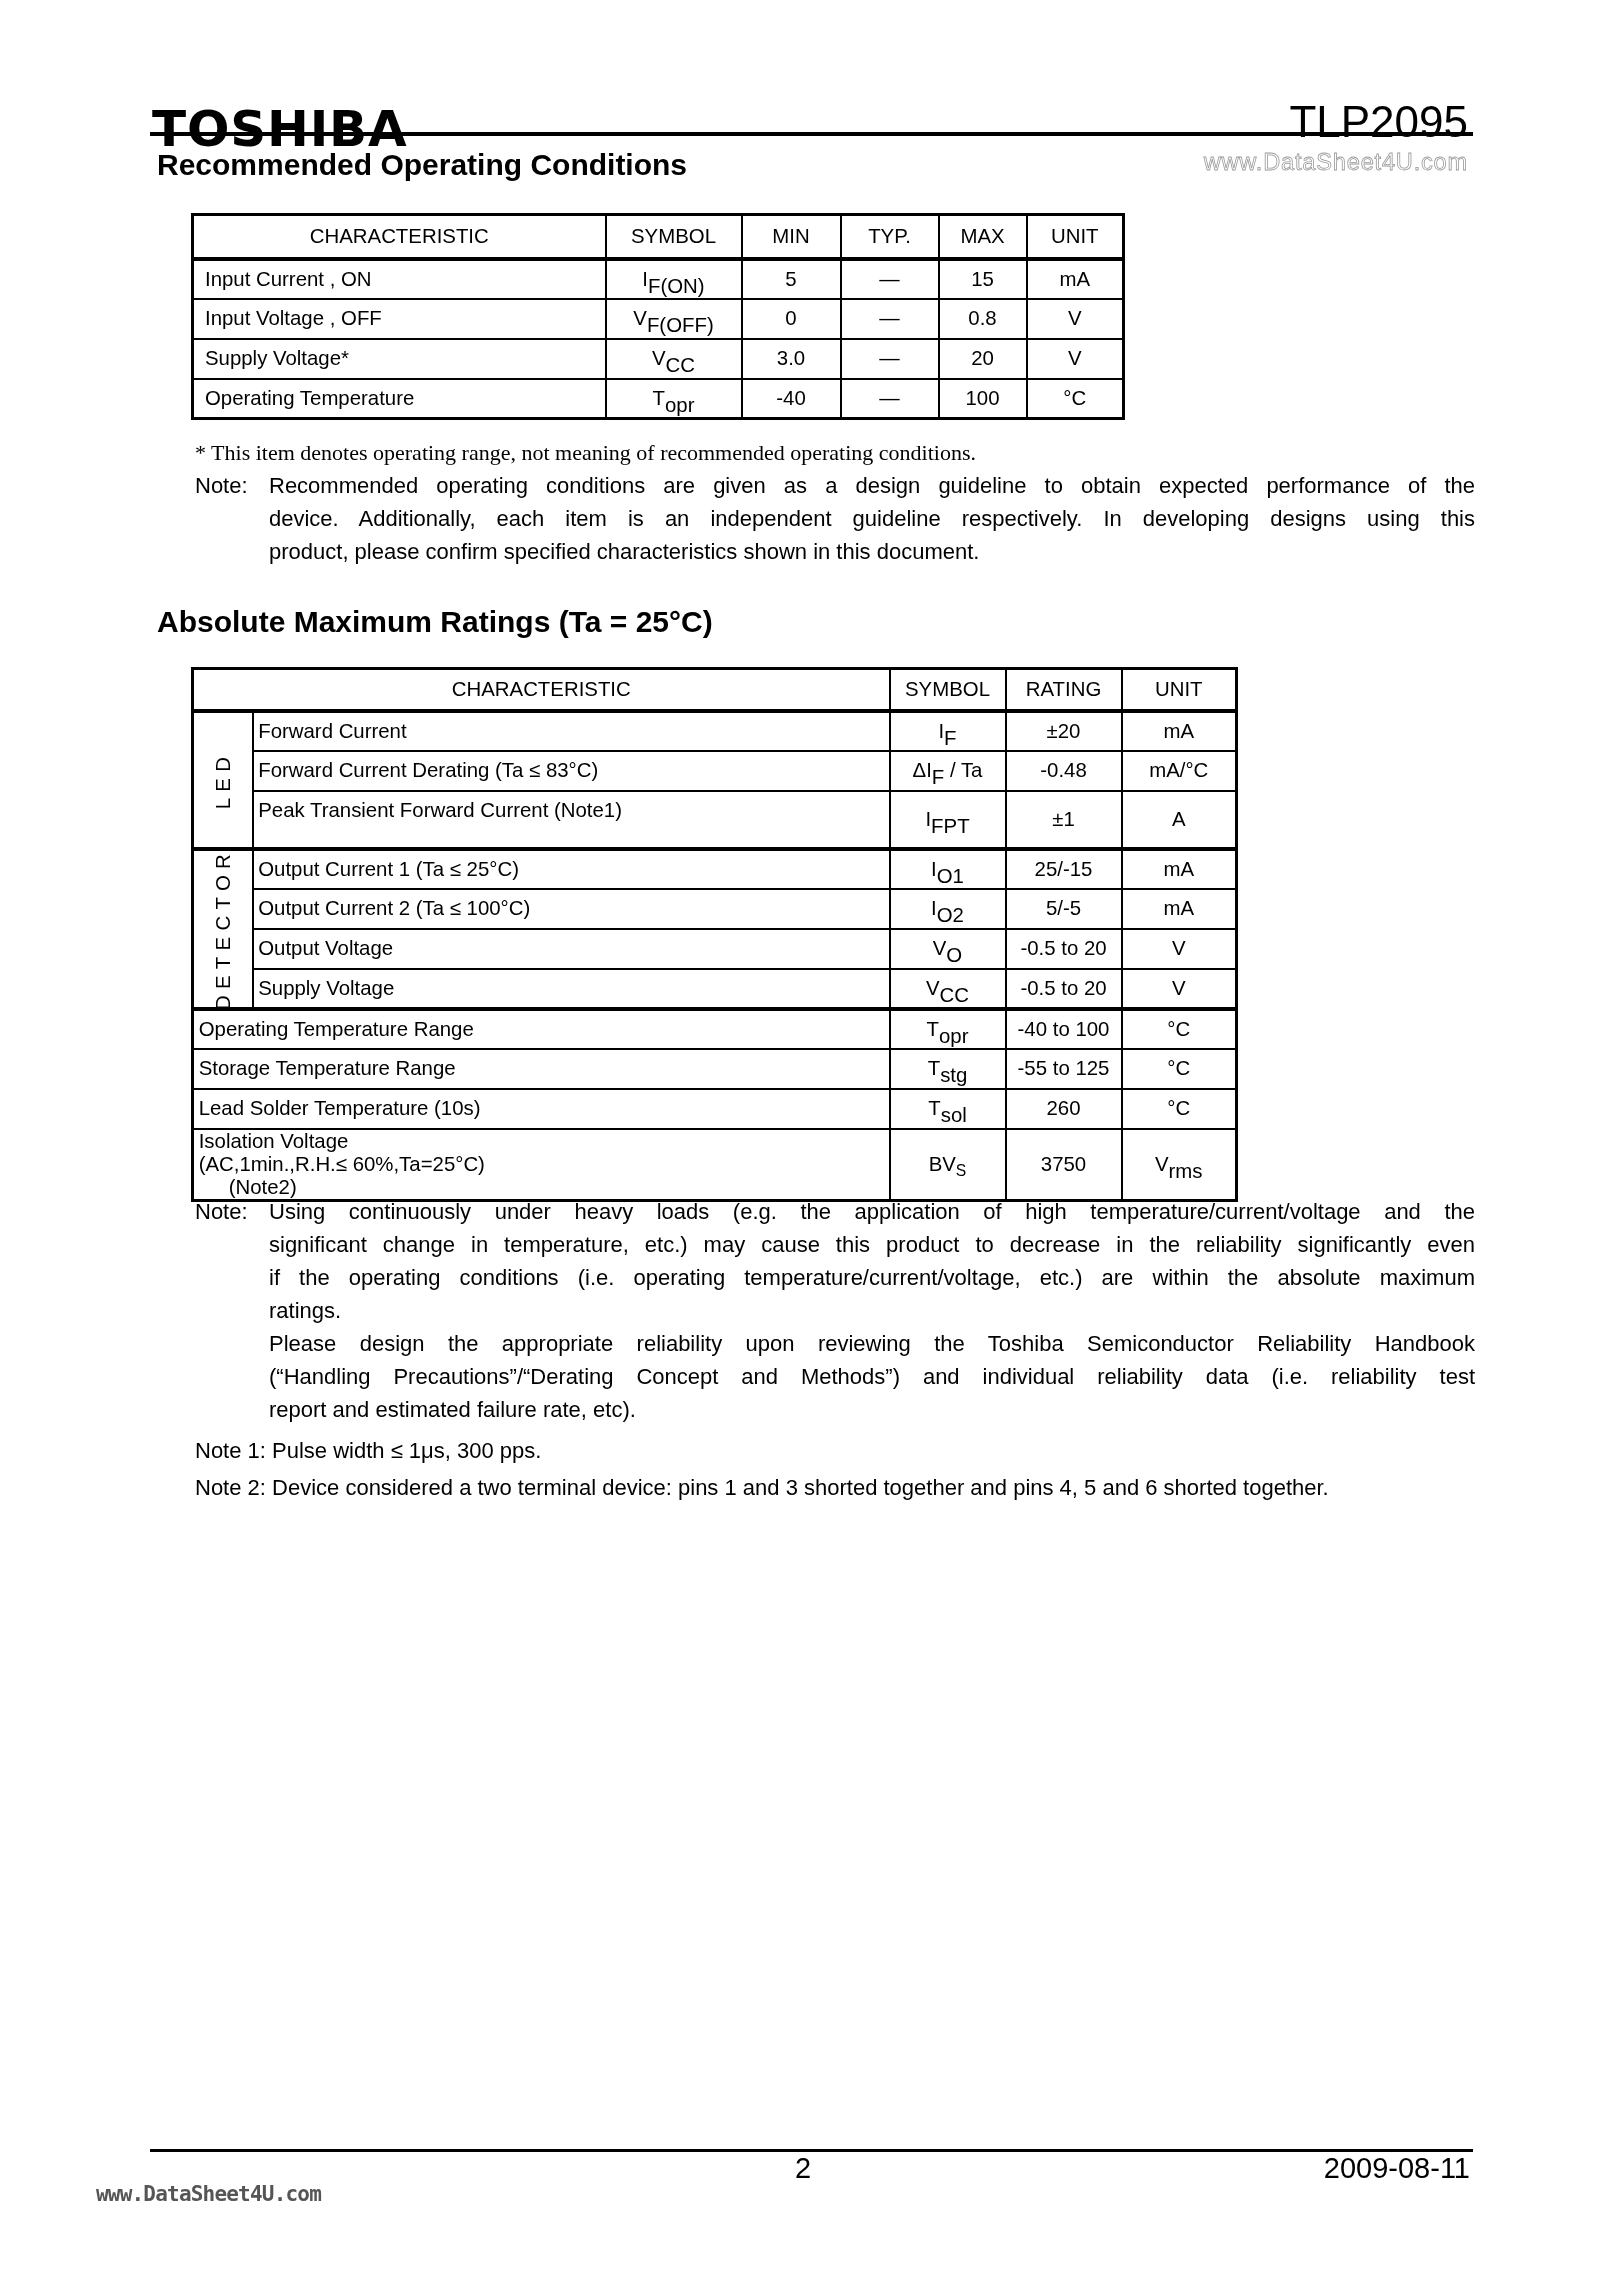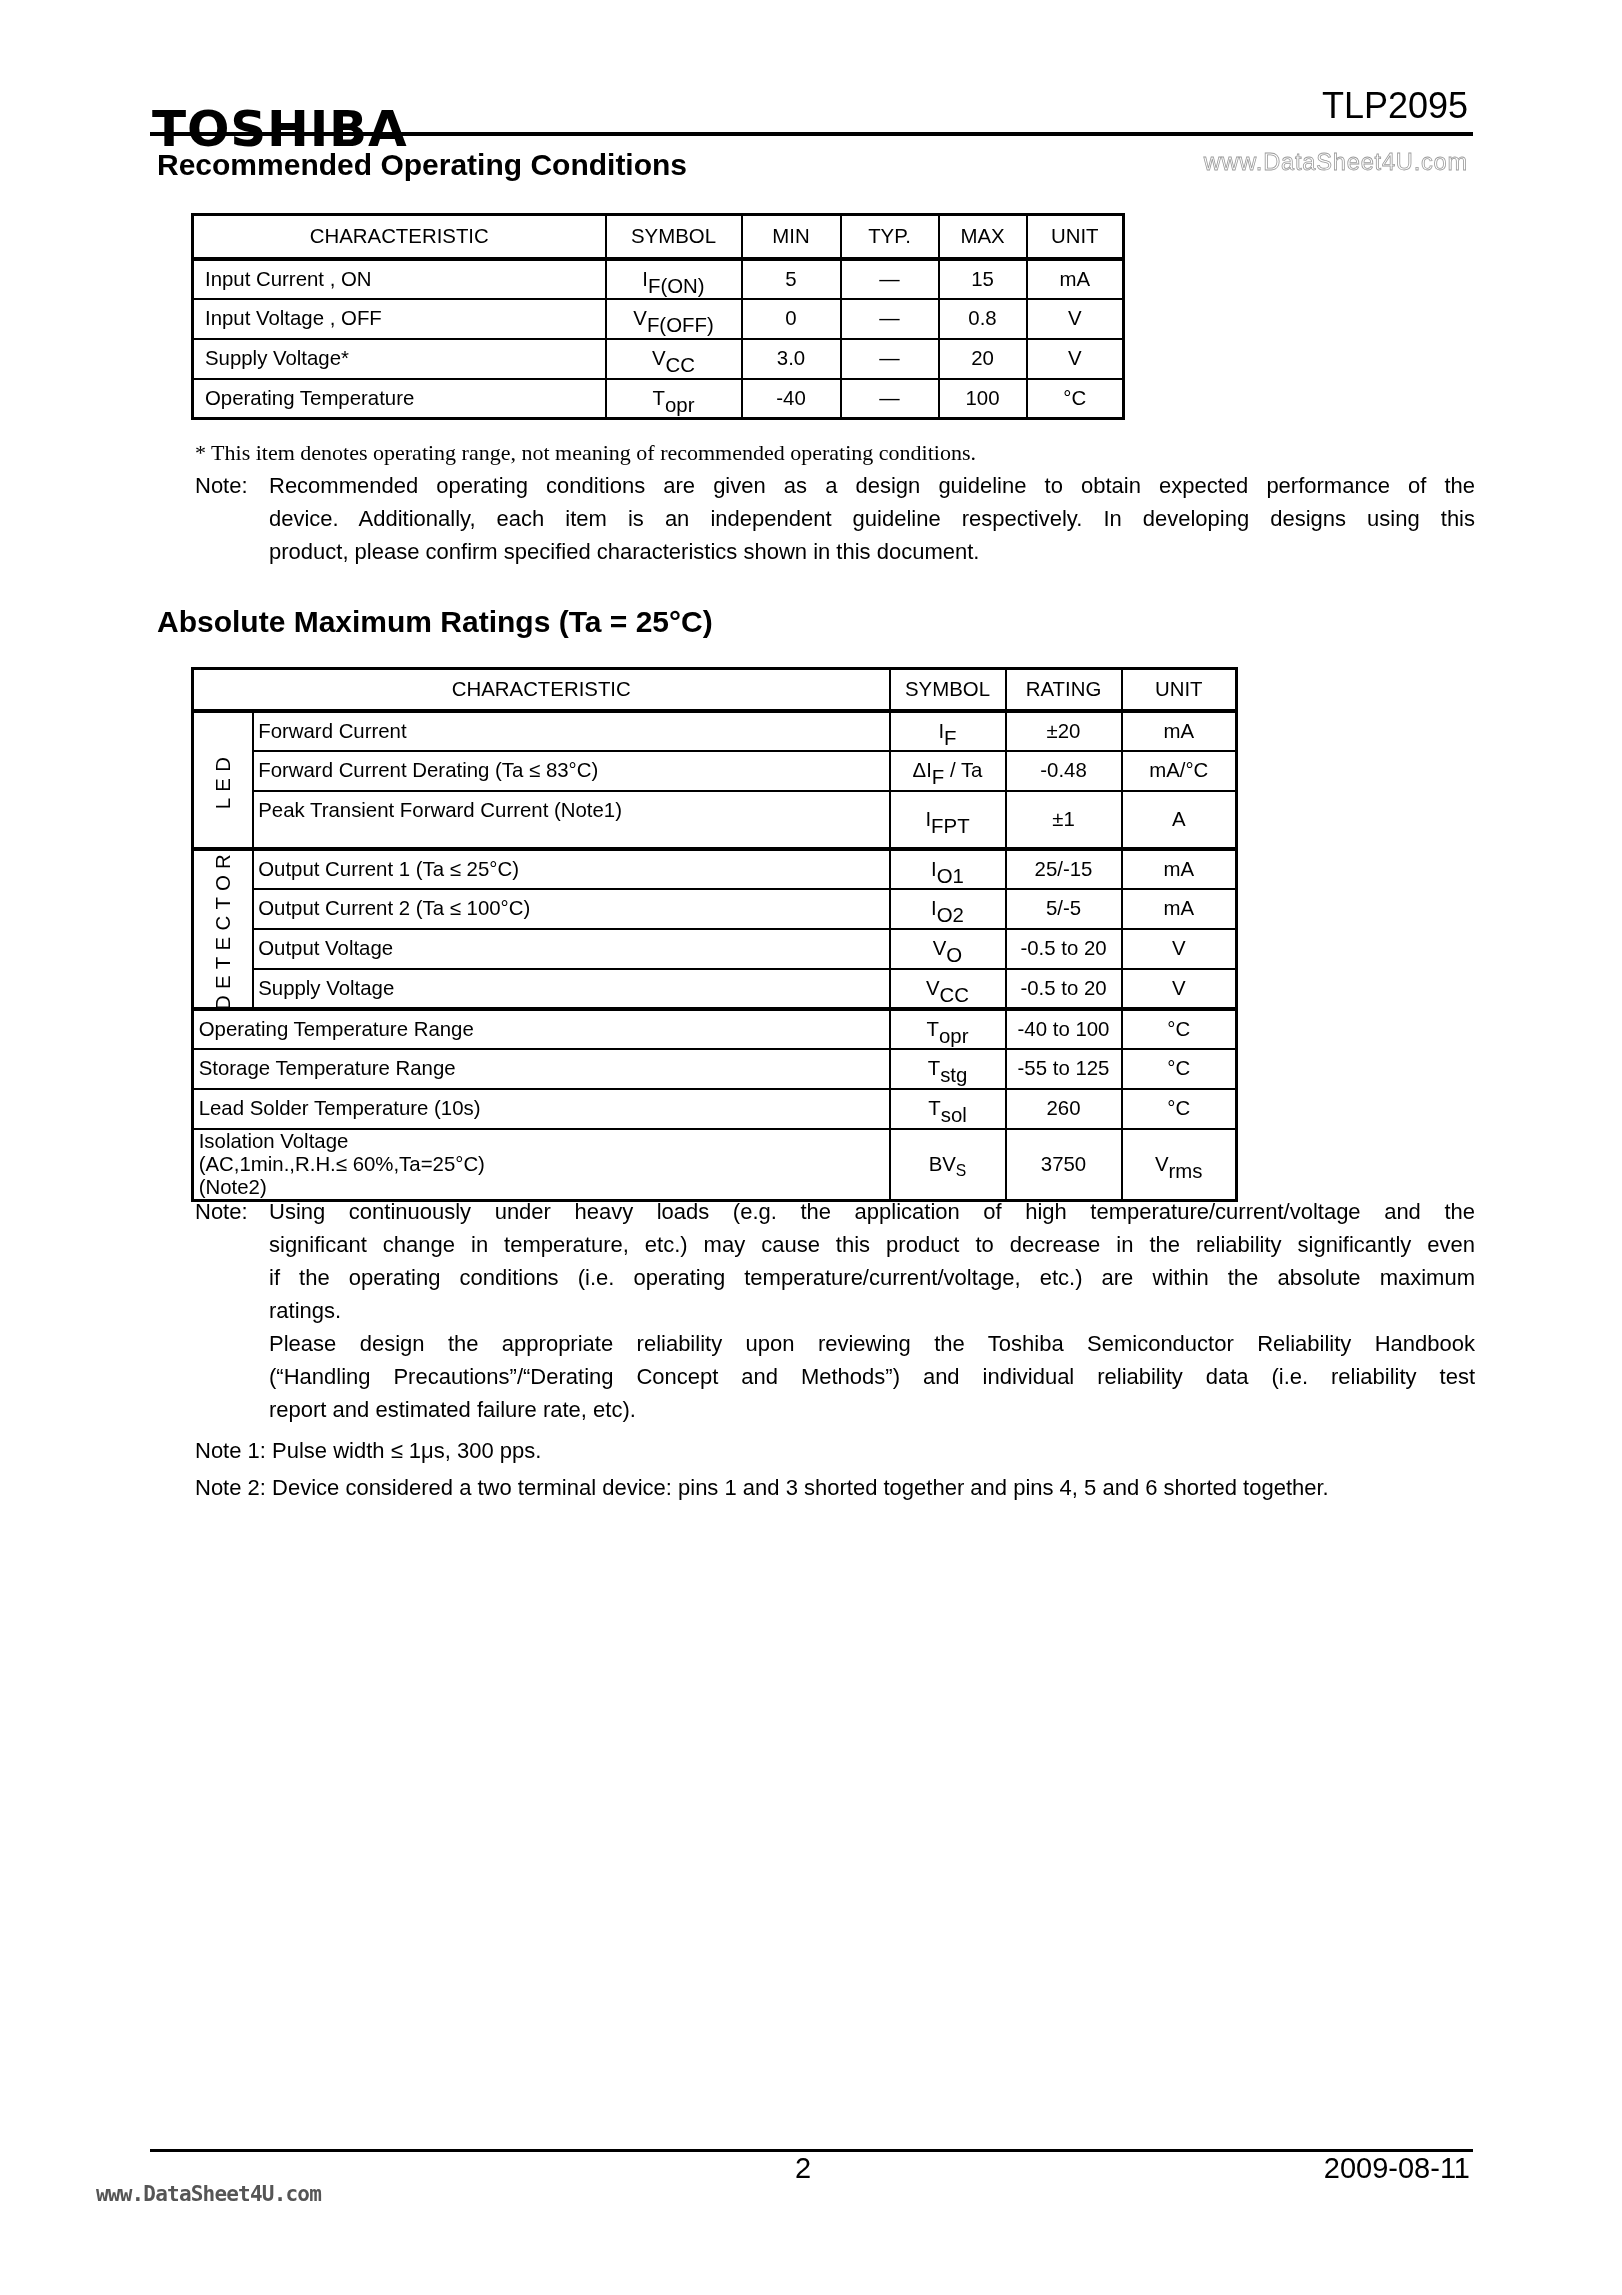--- a/index.html
+++ b/index.html
@@ -2,21 +2,21 @@
 <html style="font-size:12.6px"><head>
 <meta charset="utf-8">
 <style>
   html, body { margin: 0; padding: 0; background: #ffffff; }
   body { width: 1623px; height: 2295px; position: relative; overflow: hidden;
          font-family: "Liberation Sans", "DejaVu Sans", sans-serif; color: #000; }
   .abs { position: absolute; }
 
   .logo { left: 152px; top: 76px; font-family: "DejaVu Sans", "Liberation Sans", sans-serif;
           font-weight: bold; font-size: 50px; letter-spacing: 0.8px; line-height: 1; transform: scaleX(1.0); margin-top: 28px; }
-  .part { right: 155px; top: 88px; font-size: 36px; line-height: 1; }
+  .part { right: 155px; top: 100px; font-size: 44px; line-height: 1; }
   .rule-top { left: 150px; top: 132px; width: 1323px; height: 3.9px; background: #000; }
   .wm-top { right: 155px; top: 151px; font-size: 23.6px; line-height: 1; color: #fff;
             -webkit-text-stroke: 0.8px #9a9a9a; letter-spacing: 0.8px; }
 
   .h2 { font-weight: bold; font-size: 30px; line-height: 1; }
   .h2-roc { left: 157px; top: 150px; }
   .h2-amr { left: 157px; top: 607px; }
 
   table.dt { position: absolute; border-collapse: collapse; table-layout: fixed;
              border: 3.9px solid #000; font-size: 20.4px; }
@@ -218,21 +218,21 @@
       <td colspan="2" class="l2">Lead Solder Temperature    (10s)</td>
       <td class="c"><span>T</span><sub>sol</sub></td>
       <td class="c">260</td>
       <td class="c">°C</td>
     </tr>
     <tr>
       <td colspan="2" class="l2">
         <span style="display:flex;flex-direction:column;">
           <span style="width:208px;">Isolation Voltage</span>
           <span style="flex:1;">(AC,1min.,R.H.≤ 60%,Ta=25°C)</span>
-          <span style="padding-right:2px;">(Note2)</span>
+          <span style="padding-right:2px;margin-left:30px;">(Note2)</span>
         </span>
       </td>
       <td class="c"><span>BV</span><sub style="font-size:15.7px;vertical-align:-4.7px;">S</sub></td>
       <td class="c">3750</td>
       <td class="c"><span>V</span><sub>rms</sub></td>
     </tr>
   </tbody>
 </table>
 
 <div class="note note-p" style="top:1195px;">

